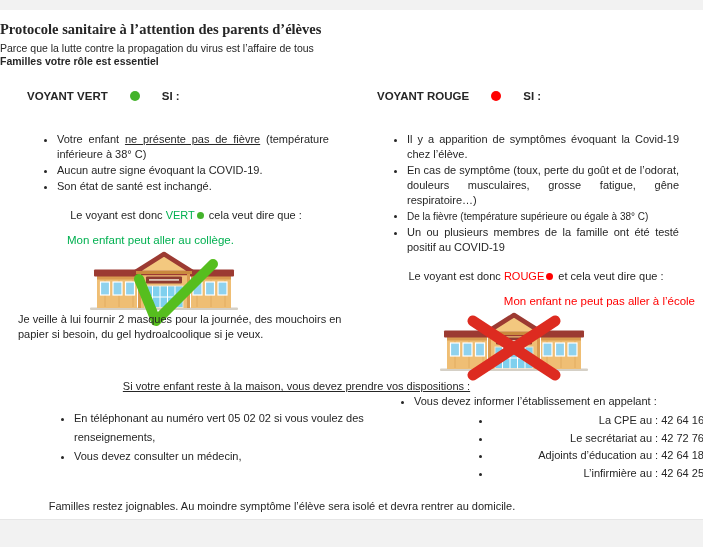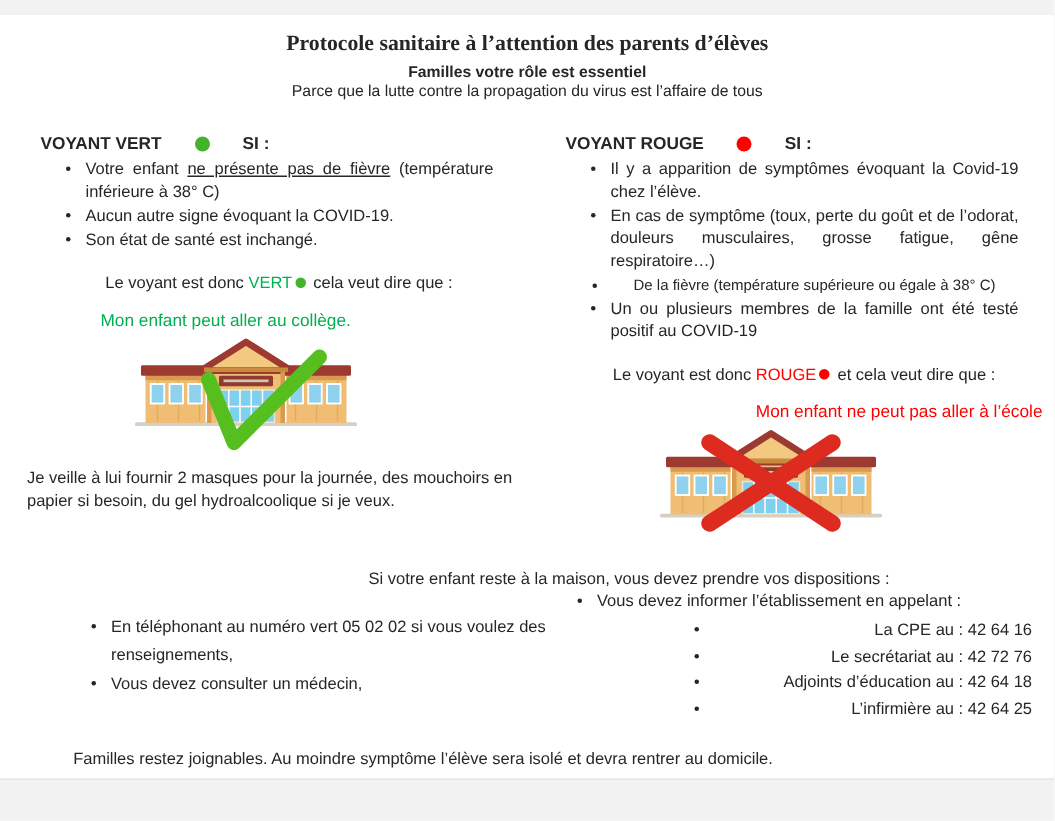--- a/index.html
+++ b/index.html
@@ -11,77 +11,77 @@
     color:#262626;
     overflow:hidden;
   }
   .page{
     position:absolute;left:0;top:10px;width:703px;height:509px;
     background:#ffffff;
   }
   .strip-top{position:absolute;left:0;top:0;width:703px;height:10px;background:#f2f2f2;border-bottom:1px solid #e6e6e6;}
   .strip-bottom{position:absolute;left:0;top:519px;width:703px;height:28px;background:#f2f2f2;border-top:1px solid #e6e6e6;}
 
-  .doc-header{position:absolute;left:0;top:20px;width:703px;text-align:center;line-height:1.3;}
+  .doc-header{position:absolute;left:0;top:20px;width:703px;text-align:left;line-height:1.3;}
   .doc-title{font-family:"Liberation Serif","DejaVu Serif",serif;font-weight:bold;font-size:14.5px;margin:0 0 3px 0;}
   .doc-sub{font-size:10.5px;margin:0;}
   .doc-sub.bold{font-weight:bold;}
 
   .col{position:absolute;top:90px;width:318px;font-size:11px;}
   .col-left{left:27px;}
   .col-right{left:377px;}
 
   .col-heading{font-weight:bold;font-size:11.5px;display:flex;align-items:center;gap:22px;}
   .dot{display:inline-block;border-radius:50%;}
   .dot-lg{width:10px;height:10px;}
   .dot-sm{width:7px;height:7px;margin:0 2px;}
   .dot-green{background:#43B32B;}
   .dot-red{background:#FF0000;}
 
-  ul.bullets{margin:4px 0 0 0;padding:0 0 0 30px;width:272px;list-style:disc outside;text-align:justify;}
+  ul.bullets{margin:30px 0 0 0;padding:0 0 0 30px;width:272px;list-style:disc outside;text-align:justify;}
   ul.bullets li{line-height:15px;margin:0 0 1px 0;}
-  ul.bullets li.tight{font-size:10px;white-space:nowrap;text-align:center;}
+  ul.bullets li.tight{font-size:10px;white-space:nowrap;text-align:left;}
 
   .underline{text-decoration:underline;}
   .txt-green{color:#00B050;}
   .txt-red{color:#FF0000;margin-top:28px;}
 
   .status-line{margin-top:15px;text-align:center;font-size:11px;white-space:nowrap;}
   .conclusion{margin-top:13px;font-size:11.5px;}
   .conclusion.left-align{margin-left:40px;}
   .conclusion.centered{text-align:right;}
 
   .school-fig{margin-top:5px;margin-left:62px;display:block;}
 
   .note{position:absolute;left:18px;top:312px;width:342px;font-size:11px;line-height:14.5px;}
 
-  .bottom-intro{position:absolute;left:0;top:380px;width:593px;text-align:right;font-size:11px;}
+  .bottom-intro{position:absolute;left:0;top:380px;width:593px;text-align:center;font-size:11px;text-decoration:underline;}
   .bottom-left{position:absolute;left:28px;top:393px;width:330px;font-size:11px;}
   .bottom-left ul{margin:16px;padding:0 0 0 30px;width:290px;list-style:disc outside;}
   .bottom-left li{line-height:19px;margin-bottom:0;}
-  .bottom-right{position:absolute;left:376px;top:393px;width:312px;font-size:11px;}
+  .bottom-right{position:absolute;left:392px;top:393px;width:312px;font-size:11px;}
   .bottom-right ul.main{margin:0;padding:0 0 0 22px;list-style:disc outside;}
   .bottom-right li{line-height:17px;}
   .bottom-right ul.contacts{margin:2px 0 0 0;padding:0 0 0 100px;list-style:disc outside;text-align:right;}
   .bottom-right ul.contacts li{line-height:17.5px;}
 
   .doc-footer{position:absolute;left:0;top:500px;width:564px;text-align:center;font-size:11px;}
 </style>
 </head>
 <body>
 
 <div class="canvas">
   <div class="strip-top"></div>
   <div class="page"></div>
   <div class="strip-bottom"></div>
 
   <div class="doc-header">
     <div class="doc-title">Protocole sanitaire à l’attention des parents d’élèves</div>
+    <div class="doc-sub">Parce que la lutte contre la propagation du virus est l’affaire de tous</div>
     <div class="doc-sub bold">Familles votre rôle est essentiel</div>
-    <div class="doc-sub">Parce que la lutte contre la propagation du virus est l’affaire de tous</div>
   </div>
 
   <div class="col col-left">
     <div class="col-heading">
       <span>VOYANT VERT</span>
       <span class="dot dot-lg dot-green"></span>
       <span>SI :</span>
     </div>
     <ul class="bullets">
       <li><span>Votre enfant </span><span class="underline">ne présente pas de fièvre</span><span> (température inférieure à 38° C)</span></li>

